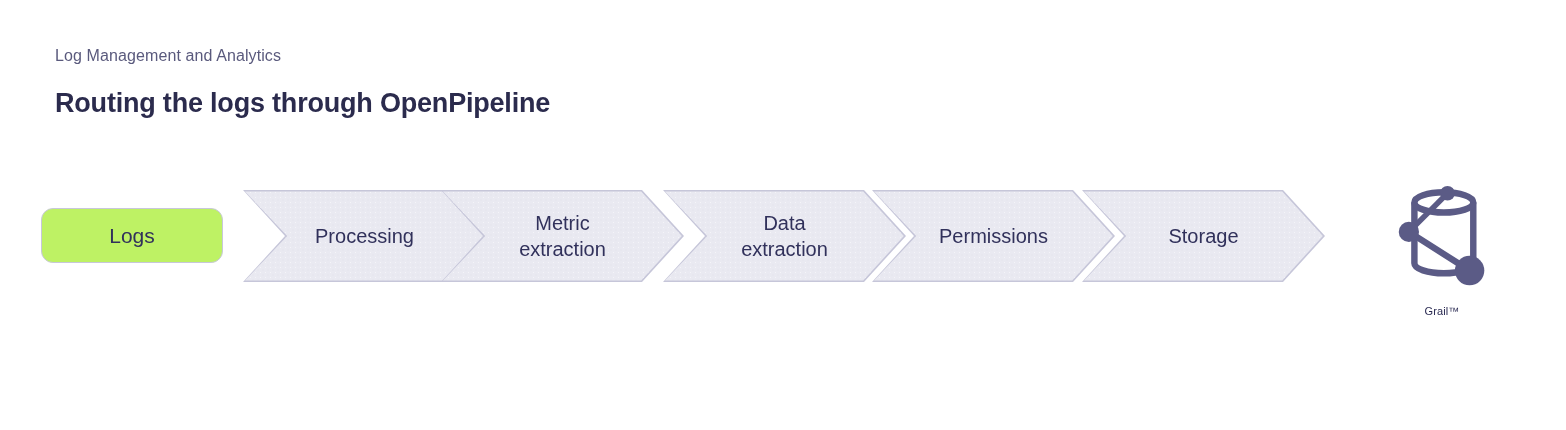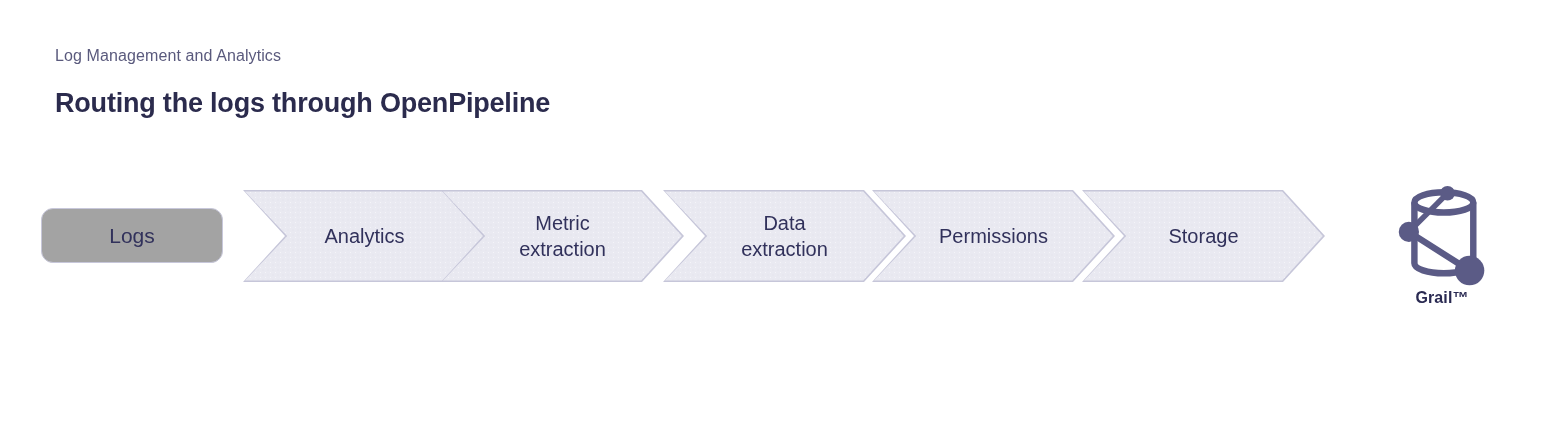--- a/index.html
+++ b/index.html
@@ -30,21 +30,21 @@
     color:var(--eyebrow-text);letter-spacing:.1px;
   }
   .title{
     margin-top:21px;font-size:27px;line-height:32px;font-weight:700;
     color:var(--title-text);letter-spacing:-.2px;
   }
   
   .diagram{position:absolute;left:0;top:0;width:1566px;height:430px;}
   .logs-box{
     position:absolute;left:41px;top:208px;width:182px;height:55px;
-    background:#a3a3a3;border:1.5px solid var(--box-border);border-radius:12px;
+    background:#bef264;border:1.5px solid var(--box-border);border-radius:12px;
     display:flex;align-items:center;justify-content:center;
     font-size:21px;color:var(--stage-text);
   }
   .chevron{
     position:absolute;top:190px;width:243px;height:92px;
     display:flex;align-items:center;justify-content:center;
   }
   .chevron::before{
     content:"";position:absolute;inset:0;background:var(--chevron-border);
     clip-path:polygon(0px 0px,201px 0px,243px 46px,201px 92px,0px 92px,42px 46px);
@@ -63,42 +63,42 @@
     color:var(--stage-text);
   }
   .c0{left:243px}.c1{left:441px}.c2{left:663px}.c3{left:872px}.c4{left:1082px}
   
   .grail{
     position:absolute;left:1392px;top:184px;width:100px;
     display:flex;flex-direction:column;align-items:center;
   }
   .grail svg{display:block;color:var(--grail-icon);}
   .grail-label{
-    font-size:16px;font-weight:700;
+    margin-top:16px;font-size:11px;font-weight:400;
     color:var(--grail-label);letter-spacing:.1px;
   }
 </style>
 </head>
 <body>
 
 <div class="canvas">
 
   <div class="header">
     <div class="eyebrow">Log Management and Analytics</div>
     <h1 class="title">Routing the logs through OpenPipeline</h1>
   </div>
 
   <div class="diagram">
 
     <div class="logs-box">
       <span>Logs</span>
     </div>
 
     <div class="chevron c0">
-      <span class="stage-label">Analytics</span>
+      <span class="stage-label">Processing</span>
     </div>
     <div class="chevron c1">
       <span class="stage-label">Metric extraction</span>
     </div>
     <div class="chevron c3">
       <span class="stage-label">Permissions</span>
     </div>
     <div class="chevron c2">
       <span class="stage-label">Data extraction</span>
     </div>

